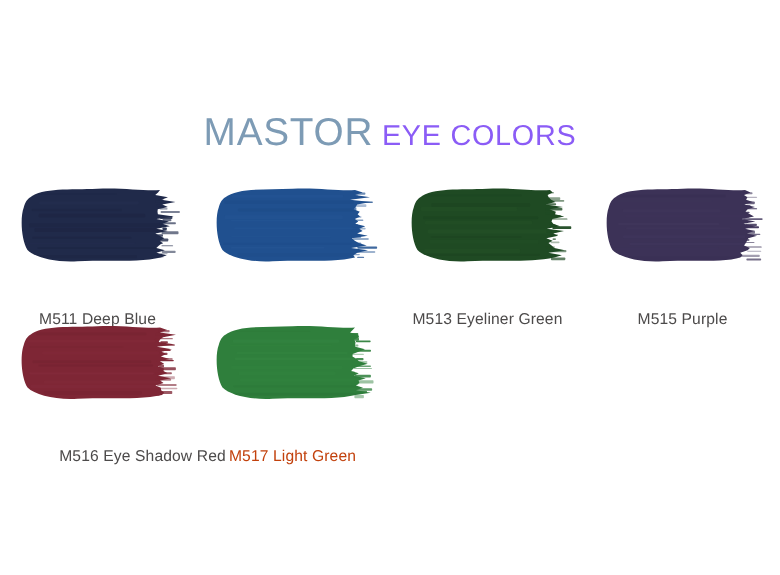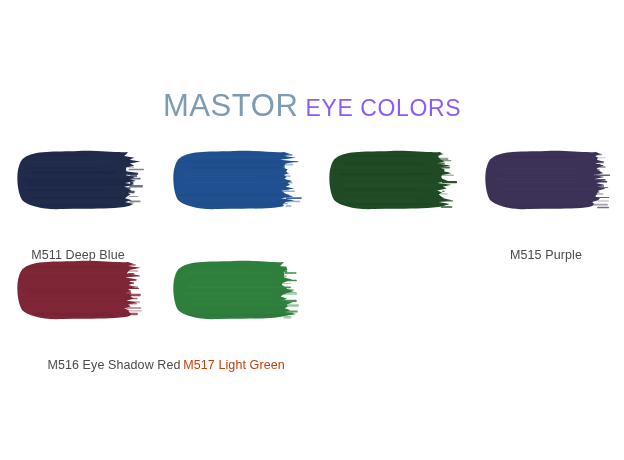--- a/index.html
+++ b/index.html
@@ -216,20 +216,21 @@
               <rect x="109.1" y="36.0" width="4.6" height="2.4" rx="0.6" fill="#1f4a23" opacity="0.78"></rect>
               <rect x="113.2" y="39.1" width="5.1" height="1.1" rx="0.6" fill="#1f4a23" opacity="0.37"></rect>
               <rect x="114.0" y="42.8" width="2.8" height="0.9" rx="0.6" fill="#1f4a23" opacity="0.91"></rect>
               <rect x="112.4" y="45.2" width="7.2" height="1.3" rx="0.6" fill="#1f4a23" opacity="0.38"></rect>
               <rect x="108.7" y="49.0" width="7.2" height="1.7" rx="0.6" fill="#1f4a23" opacity="0.38"></rect>
               <rect x="109.9" y="52.0" width="15.2" height="1.7" rx="0.6" fill="#1f4a23" opacity="0.59"></rect>
               <rect x="108.8" y="55.9" width="11.4" height="0.8" rx="0.6" fill="#1f4a23" opacity="0.59"></rect>
               <rect x="112.8" y="58.0" width="11.4" height="2.1" rx="0.6" fill="#1f4a23" opacity="0.70"></rect>
             </svg>
           </div>
+          <div class="swatch-label" style="color: rgb(76, 74, 74);">M513 Eyeliner Green</div>
         </div>
         <div class="swatch-cell">
           <div class="swatch-art">
             <svg viewBox="0 0 128 64" preserveAspectRatio="none">
               <defs>
                 <clipPath id="clip-M515">
                   <path d="M 8 10 C 18 2, 40 4, 62 3 C 82 2, 100 5, 112 4 L 116.4 5.9 L 111.2 7.9 L 113.9 9.8 L 112.9 11.7 L 118.4 13.6 L 111.5 15.6 L 120.0 17.5 L 114.0 19.4 L 112.4 21.4 L 116.0 23.3 L 119.2 25.2 L 109.4 27.1 L 120.3 29.1 L 110.8 31.0 L 120.3 32.9 L 112.1 34.9 L 119.4 36.8 L 113.5 38.7 L 121.7 40.6 L 114.6 42.6 L 113.7 44.5 L 112.6 46.4 L 111.2 48.4 L 115.9 50.3 L 114.1 52.2 L 108.2 54.1 L 110.1 56.1 L 108.2 58.0 C 96 62, 70 60, 46 61 C 28 62, 12 58, 6 52 C 1 44, 0 26, 3 18 C 4 14, 6 11, 8 10 Z"></path>
                 </clipPath>
               </defs>
               <path d="M 8 10 C 18 2, 40 4, 62 3 C 82 2, 100 5, 112 4 L 116.4 5.9 L 111.2 7.9 L 113.9 9.8 L 112.9 11.7 L 118.4 13.6 L 111.5 15.6 L 120.0 17.5 L 114.0 19.4 L 112.4 21.4 L 116.0 23.3 L 119.2 25.2 L 109.4 27.1 L 120.3 29.1 L 110.8 31.0 L 120.3 32.9 L 112.1 34.9 L 119.4 36.8 L 113.5 38.7 L 121.7 40.6 L 114.6 42.6 L 113.7 44.5 L 112.6 46.4 L 111.2 48.4 L 115.9 50.3 L 114.1 52.2 L 108.2 54.1 L 110.1 56.1 L 108.2 58.0 C 96 62, 70 60, 46 61 C 28 62, 12 58, 6 52 C 1 44, 0 26, 3 18 C 4 14, 6 11, 8 10 Z" fill="#3c3257"></path>

